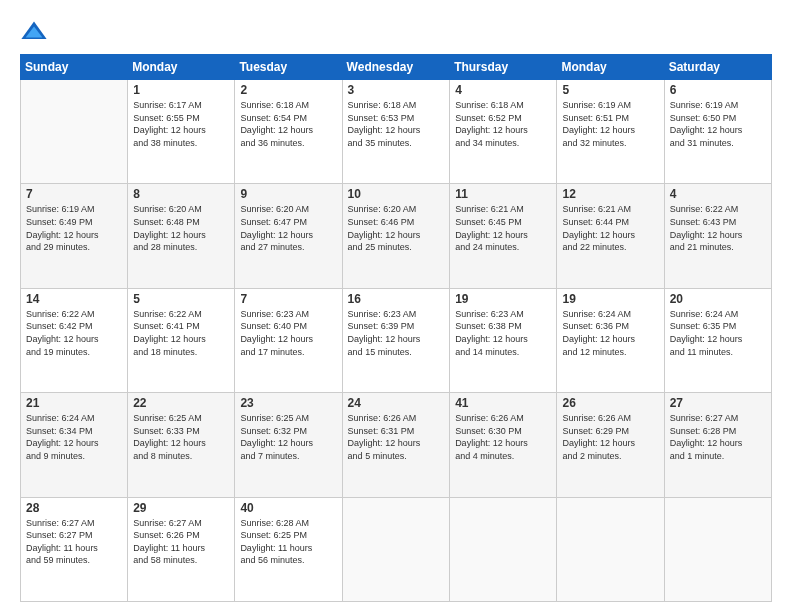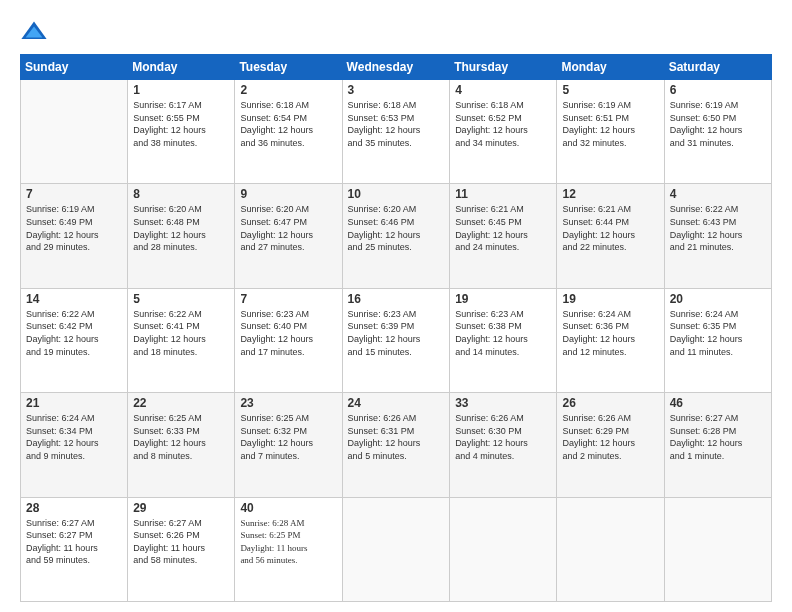--- a/index.html
+++ b/index.html
@@ -305,35 +305,35 @@
 and 7 minutes.</div>
           </td>
           <td>
             <span class="day-num">24</span>
             <div class="cell-text" style="white-space: pre-line;">Sunrise: 6:26 AM
 Sunset: 6:31 PM
 Daylight: 12 hours
 and 5 minutes.</div>
           </td>
           <td>
-            <span class="day-num">33</span>
+            <span class="day-num">41</span>
             <div class="cell-text" style="white-space: pre-line;">Sunrise: 6:26 AM
 Sunset: 6:30 PM
 Daylight: 12 hours
 and 4 minutes.</div>
           </td>
           <td>
             <span class="day-num">26</span>
             <div class="cell-text" style="white-space: pre-line;">Sunrise: 6:26 AM
 Sunset: 6:29 PM
 Daylight: 12 hours
 and 2 minutes.</div>
           </td>
           <td>
-            <span class="day-num">46</span>
+            <span class="day-num">27</span>
             <div class="cell-text" style="white-space: pre-line;">Sunrise: 6:27 AM
 Sunset: 6:28 PM
 Daylight: 12 hours
 and 1 minute.</div>
           </td>
         </tr>
         <tr>
           <td>
             <span class="day-num">28</span>
             <div class="cell-text" style="white-space: pre-line;">Sunrise: 6:27 AM
@@ -343,21 +343,21 @@
           </td>
           <td>
             <span class="day-num">29</span>
             <div class="cell-text" style="white-space: pre-line;">Sunrise: 6:27 AM
 Sunset: 6:26 PM
 Daylight: 11 hours
 and 58 minutes.</div>
           </td>
           <td>
             <span class="day-num">40</span>
-            <div class="cell-text" style="white-space: pre-line; font-family: Liberation Serif, serif;">Sunrise: 6:28 AM
+            <div class="cell-text" style="white-space: pre-line;">Sunrise: 6:28 AM
 Sunset: 6:25 PM
 Daylight: 11 hours
 and 56 minutes.</div>
           </td>
           <td class="empty-cell"></td>
           <td class="empty-cell"></td>
           <td class="empty-cell"></td>
           <td class="empty-cell"></td>
         </tr>
       </tbody>

